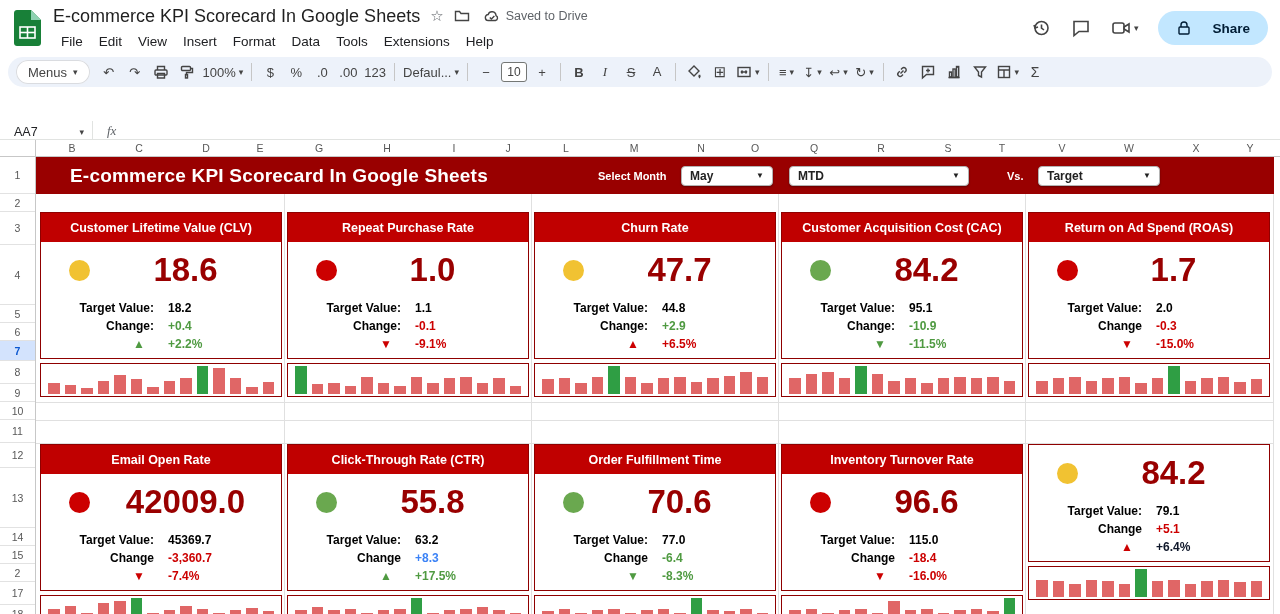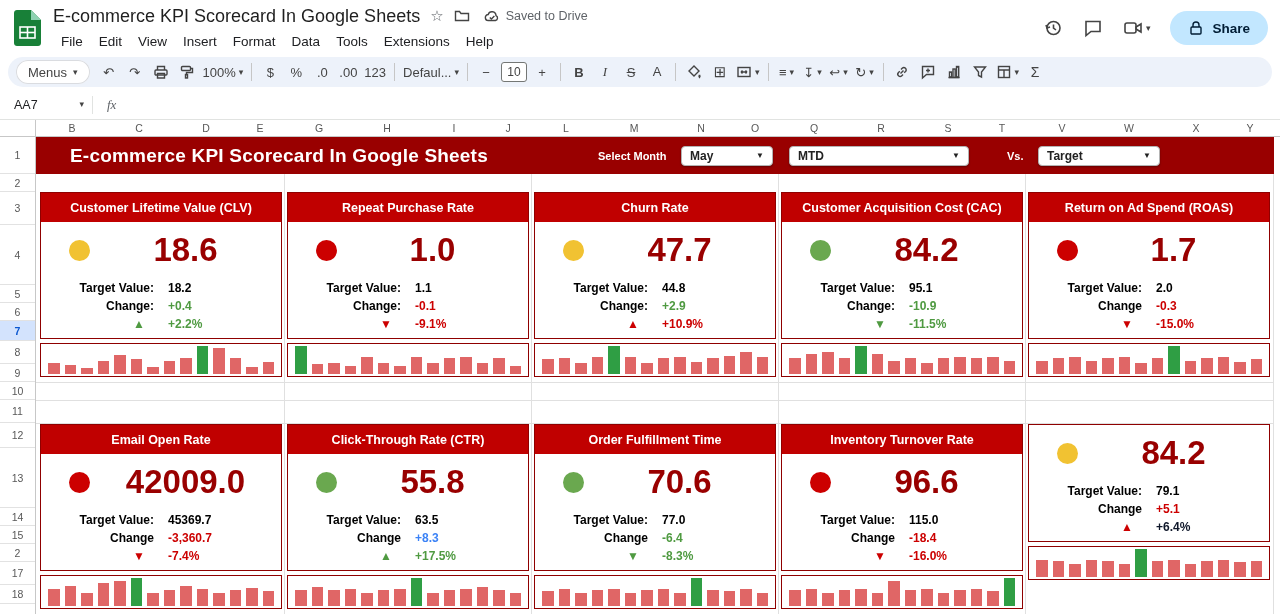--- a/index.html
+++ b/index.html
@@ -14,21 +14,21 @@
   .logo { width:27px; height:36px; margin-right:12px; flex:0 0 auto; }
   .title-block { display:flex; flex-direction:column; justify-content:center; }
   .title-row { display:flex; align-items:center; gap:10px; height:26px; }
   .doc-title { font-size:18px; color:#1f1f1f; }
   .title-icon { color:#5f6368; font-size:15px; }
   .saved { display:flex; align-items:center; gap:6px; color:#5f6368; font-size:12.5px; margin-left:4px; }
   .menu-bar { display:flex; height:24px; align-items:center; }
   .menu-item { font-size:13.5px; padding:2px 8px; border-radius:10px; cursor:default; }
   .header-right { margin-left:auto; display:flex; align-items:center; gap:20px; padding-right:12px; }
   .cam-group { display:flex; align-items:center; gap:3px; }
-  .share-btn { display:flex; align-items:center; gap:8px; background:var(--share-bg,#c2e7ff);
+  .share-btn { display:flex; align-items:center; gap:20px; background:var(--share-bg,#c2e7ff);
     color:#001d35; font-size:13.5px; font-weight:bold; border-radius:18px; padding:9px 18px; }
   .caret { font-size:9px; color:#444; line-height:1; }
 
   
   .toolbar-wrap { height:34px; padding:1px 8px 3px; background:#fff; }
   .toolbar { height:30px; background:#edf2fa; border-radius:15px; display:flex; align-items:center;
     padding:0 8px; font-size:13px; color:#444; }
   .tb { min-width:26px; height:24px; display:flex; align-items:center; justify-content:center;
     border-radius:4px; gap:3px; padding:0 3px; }
   .tb-div { width:1px; height:18px; background:#c6c6c6; margin:0 5px; }
@@ -36,21 +36,21 @@
     align-items:center; gap:6px; font-size:13px; box-shadow:0 0 0 1px #dadce0 inset; margin-right:6px; }
   .font-size-box { width:26px; height:20px; border:1px solid #747775; border-radius:3px;
     display:flex; align-items:center; justify-content:center; font-size:12px; background:#fff; margin:0 2px; }
   .bold { font-weight:bold; }
   .italic { font-style:italic; font-family:"Liberation Serif",serif; }
   .strike { text-decoration:line-through; }
   .text-color-a { display:flex; flex-direction:column; align-items:center; line-height:12px; }
   .text-color-a .bar { width:12px; height:3px; background:#c00000; margin-top:1px; }
 
   
-  .formula-bar { height:30px; display:flex; align-items:center; border-bottom:1px solid #e1e3e1; background:#fff; }
+  .formula-bar { height:30px; display:flex; align-items:flex-end; border-bottom:1px solid #e1e3e1; background:#fff;margin-top:20px; }
   .name-box { width:92px; display:flex; align-items:center; justify-content:space-between;
     padding:0 8px 0 14px; font-size:12.5px; }
   .fb-div { width:1px; height:18px; background:#e1e3e1; }
   .fx { font-style:italic; color:#5f6368; font-size:13px; padding-left:14px; font-family:"Liberation Serif",serif; }
 
   
   .sheet { position:relative; height:494px; background:#fff; }
   .corner { position:absolute; left:0; top:0; width:36px; height:17px; background:#fff;
     border-bottom:1px solid #c7c7c7; border-right:1px solid #c7c7c7; z-index:2; }
   .col-headers { position:absolute; left:36px; top:0; right:0; height:17px; background:#fff;
@@ -463,21 +463,21 @@
       <div class="value-row">
         <span class="dot" style="background: rgb(241, 194, 50);"></span>
         <span class="big-value">47.7</span>
       </div>
       <div class="stats">
         <span class="stat-label">Target Value:</span>
         <span class="stat-value">44.8</span>
         <span class="stat-label">Change:</span>
         <span class="stat-value chg" style="color: rgb(79, 154, 65);">+2.9</span>
         <span class="stat-label arrow-cell" style="color: rgb(204, 0, 0);">▲</span>
-        <span class="stat-value pct" style="color: rgb(204, 0, 0);">+10.9%</span>
+        <span class="stat-value pct" style="color: rgb(204, 0, 0);">+6.5%</span>
       </div>
     </div>
     <div class="spark">
             <div class="bar" style="height: 15px; background: rgb(224, 102, 102);"></div>
             <div class="bar" style="height: 16px; background: rgb(224, 102, 102);"></div>
             <div class="bar" style="height: 11px; background: rgb(224, 102, 102);"></div>
             <div class="bar" style="height: 17px; background: rgb(224, 102, 102);"></div>
             <div class="bar" style="height: 28px; background: rgb(47, 158, 68);"></div>
             <div class="bar" style="height: 17px; background: rgb(224, 102, 102);"></div>
             <div class="bar" style="height: 11px; background: rgb(224, 102, 102);"></div>
@@ -593,21 +593,21 @@
   </div>
         <div class="card">
     <div class="card-main">
       <div class="card-header">Click-Through Rate (CTR)</div>
       <div class="value-row">
         <span class="dot" style="background: rgb(106, 168, 79);"></span>
         <span class="big-value">55.8</span>
       </div>
       <div class="stats">
         <span class="stat-label">Target Value:</span>
-        <span class="stat-value">63.5</span>
+        <span class="stat-value">63.2</span>
         <span class="stat-label">Change</span>
         <span class="stat-value chg" style="color: #3b82f6;">+8.3</span>
         <span class="stat-label arrow-cell" style="color: rgb(79, 154, 65);">▲</span>
         <span class="stat-value pct" style="color: rgb(79, 154, 65);">+17.5%</span>
       </div>
     </div>
     <div class="spark">
             <div class="bar" style="height: 16px; background: rgb(224, 102, 102);"></div>
             <div class="bar" style="height: 19px; background: rgb(224, 102, 102);"></div>
             <div class="bar" style="height: 16px; background: rgb(224, 102, 102);"></div>

